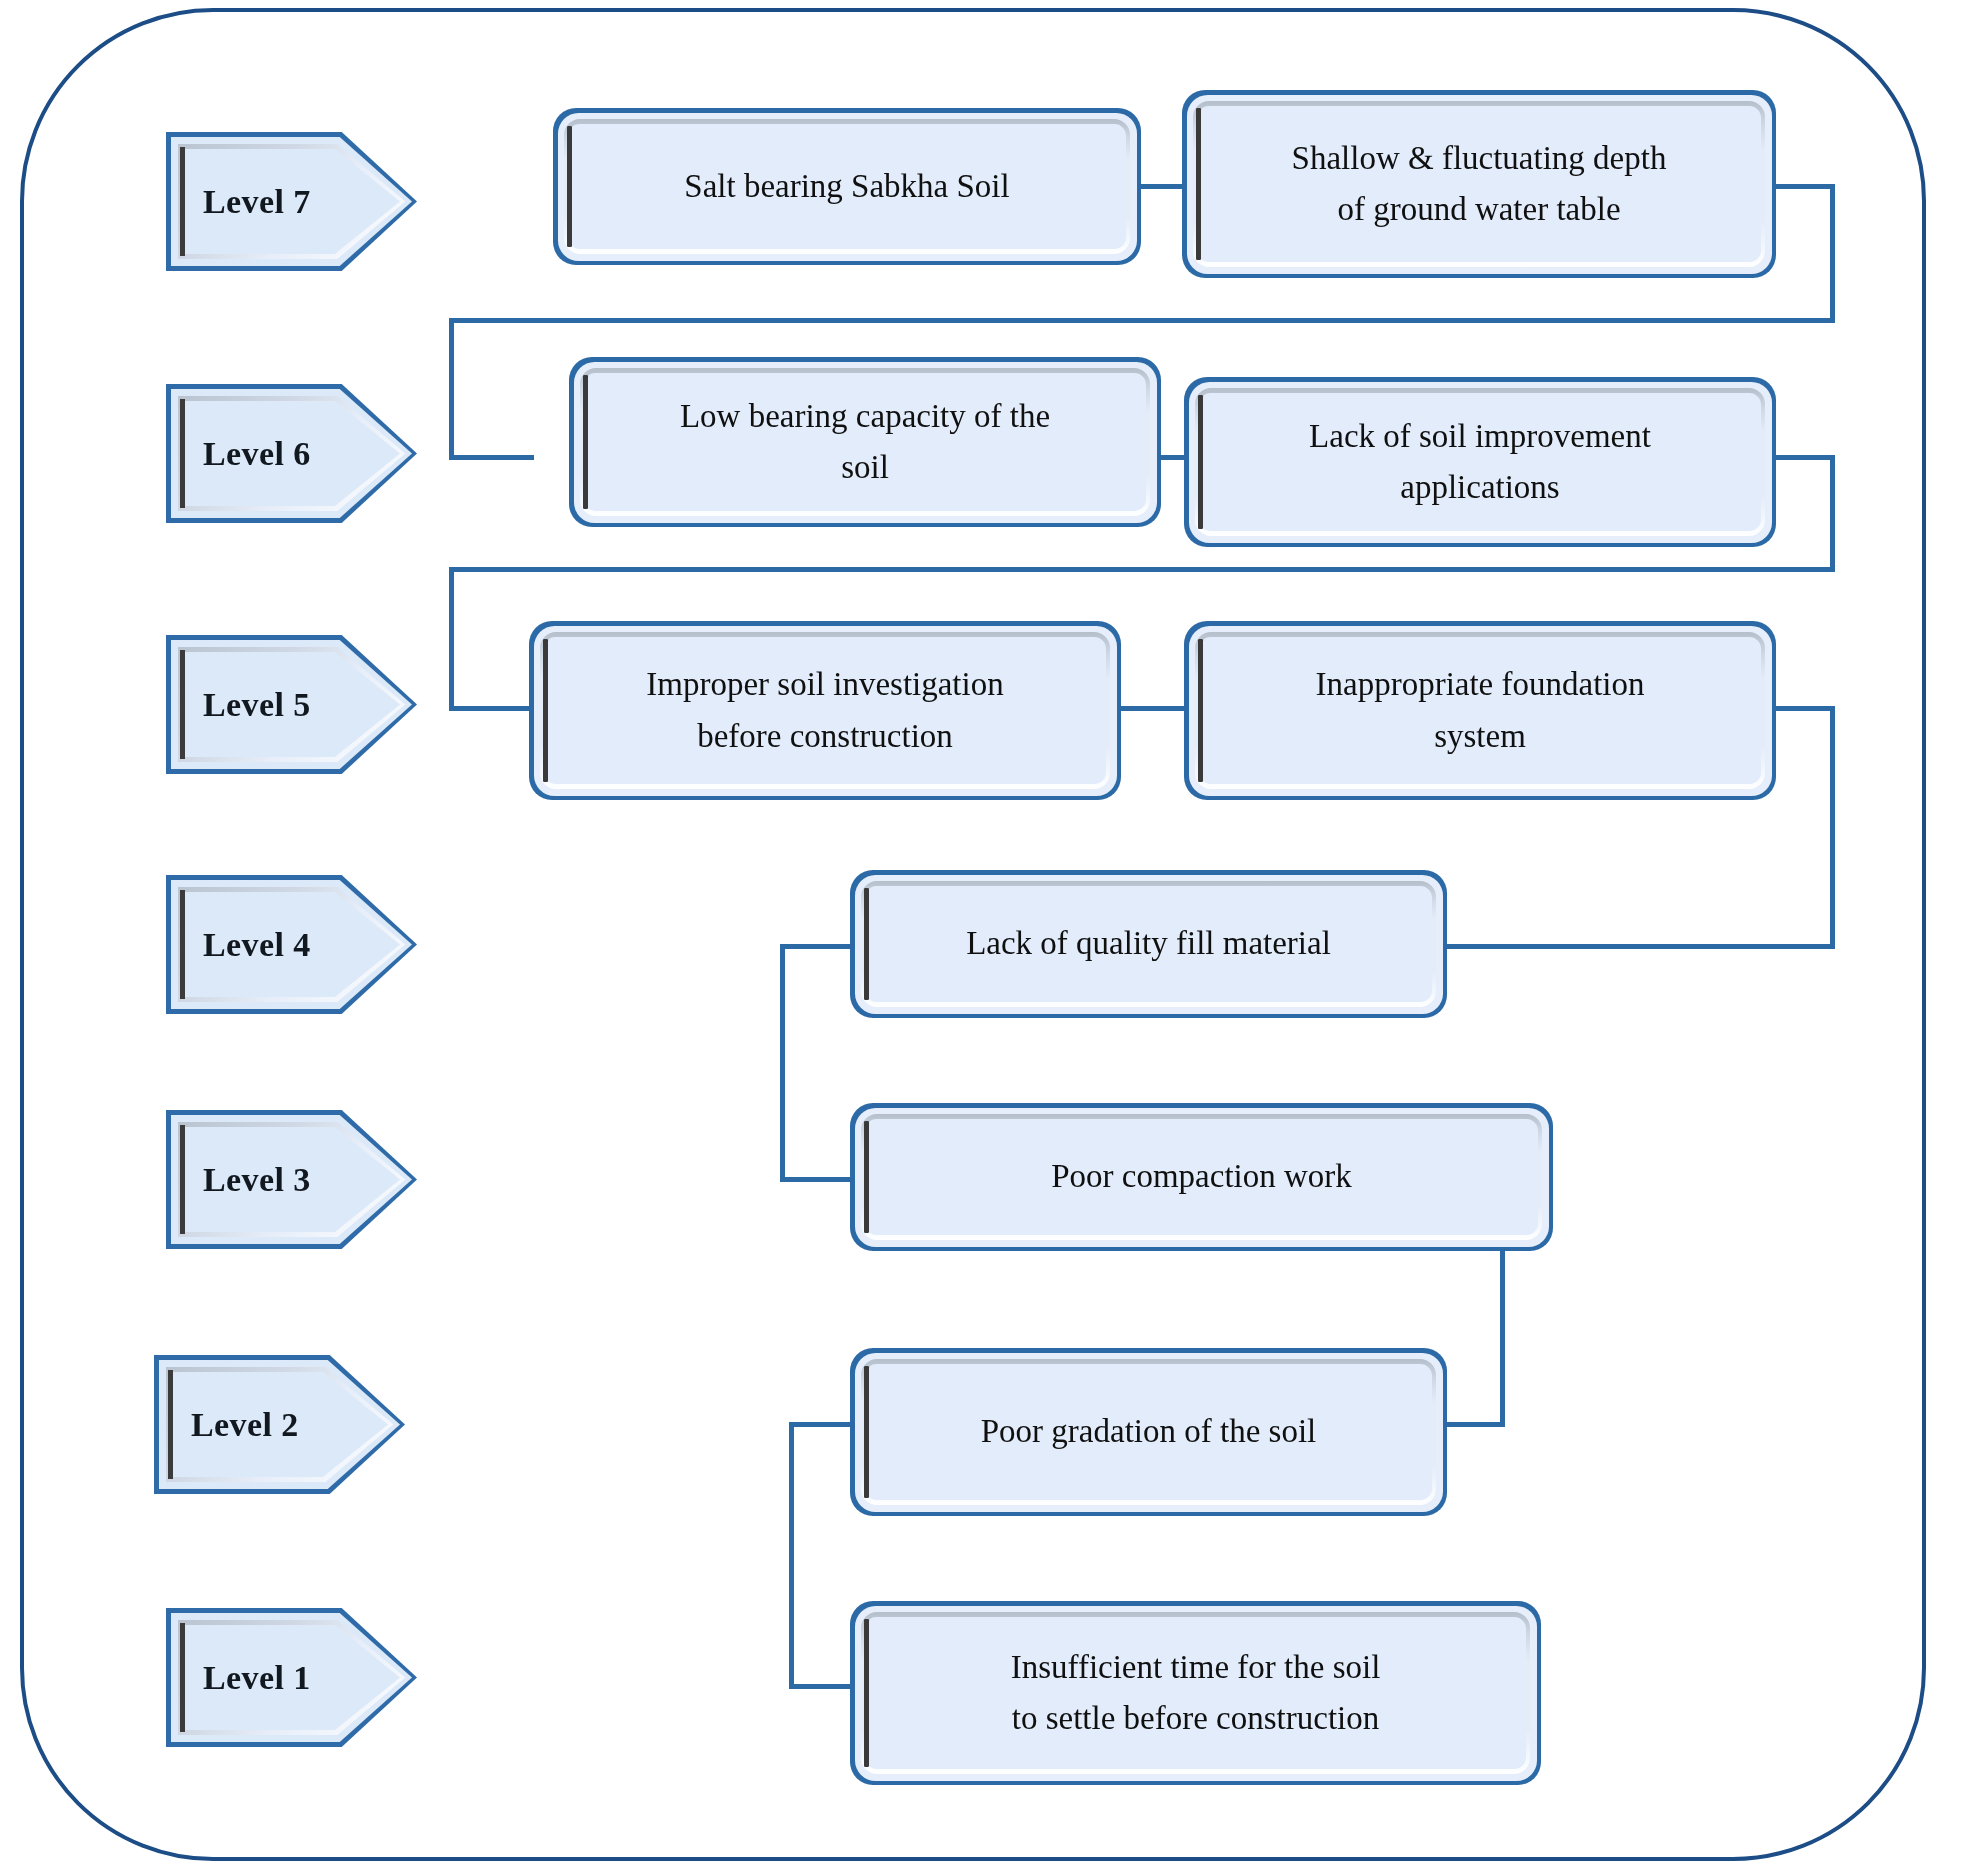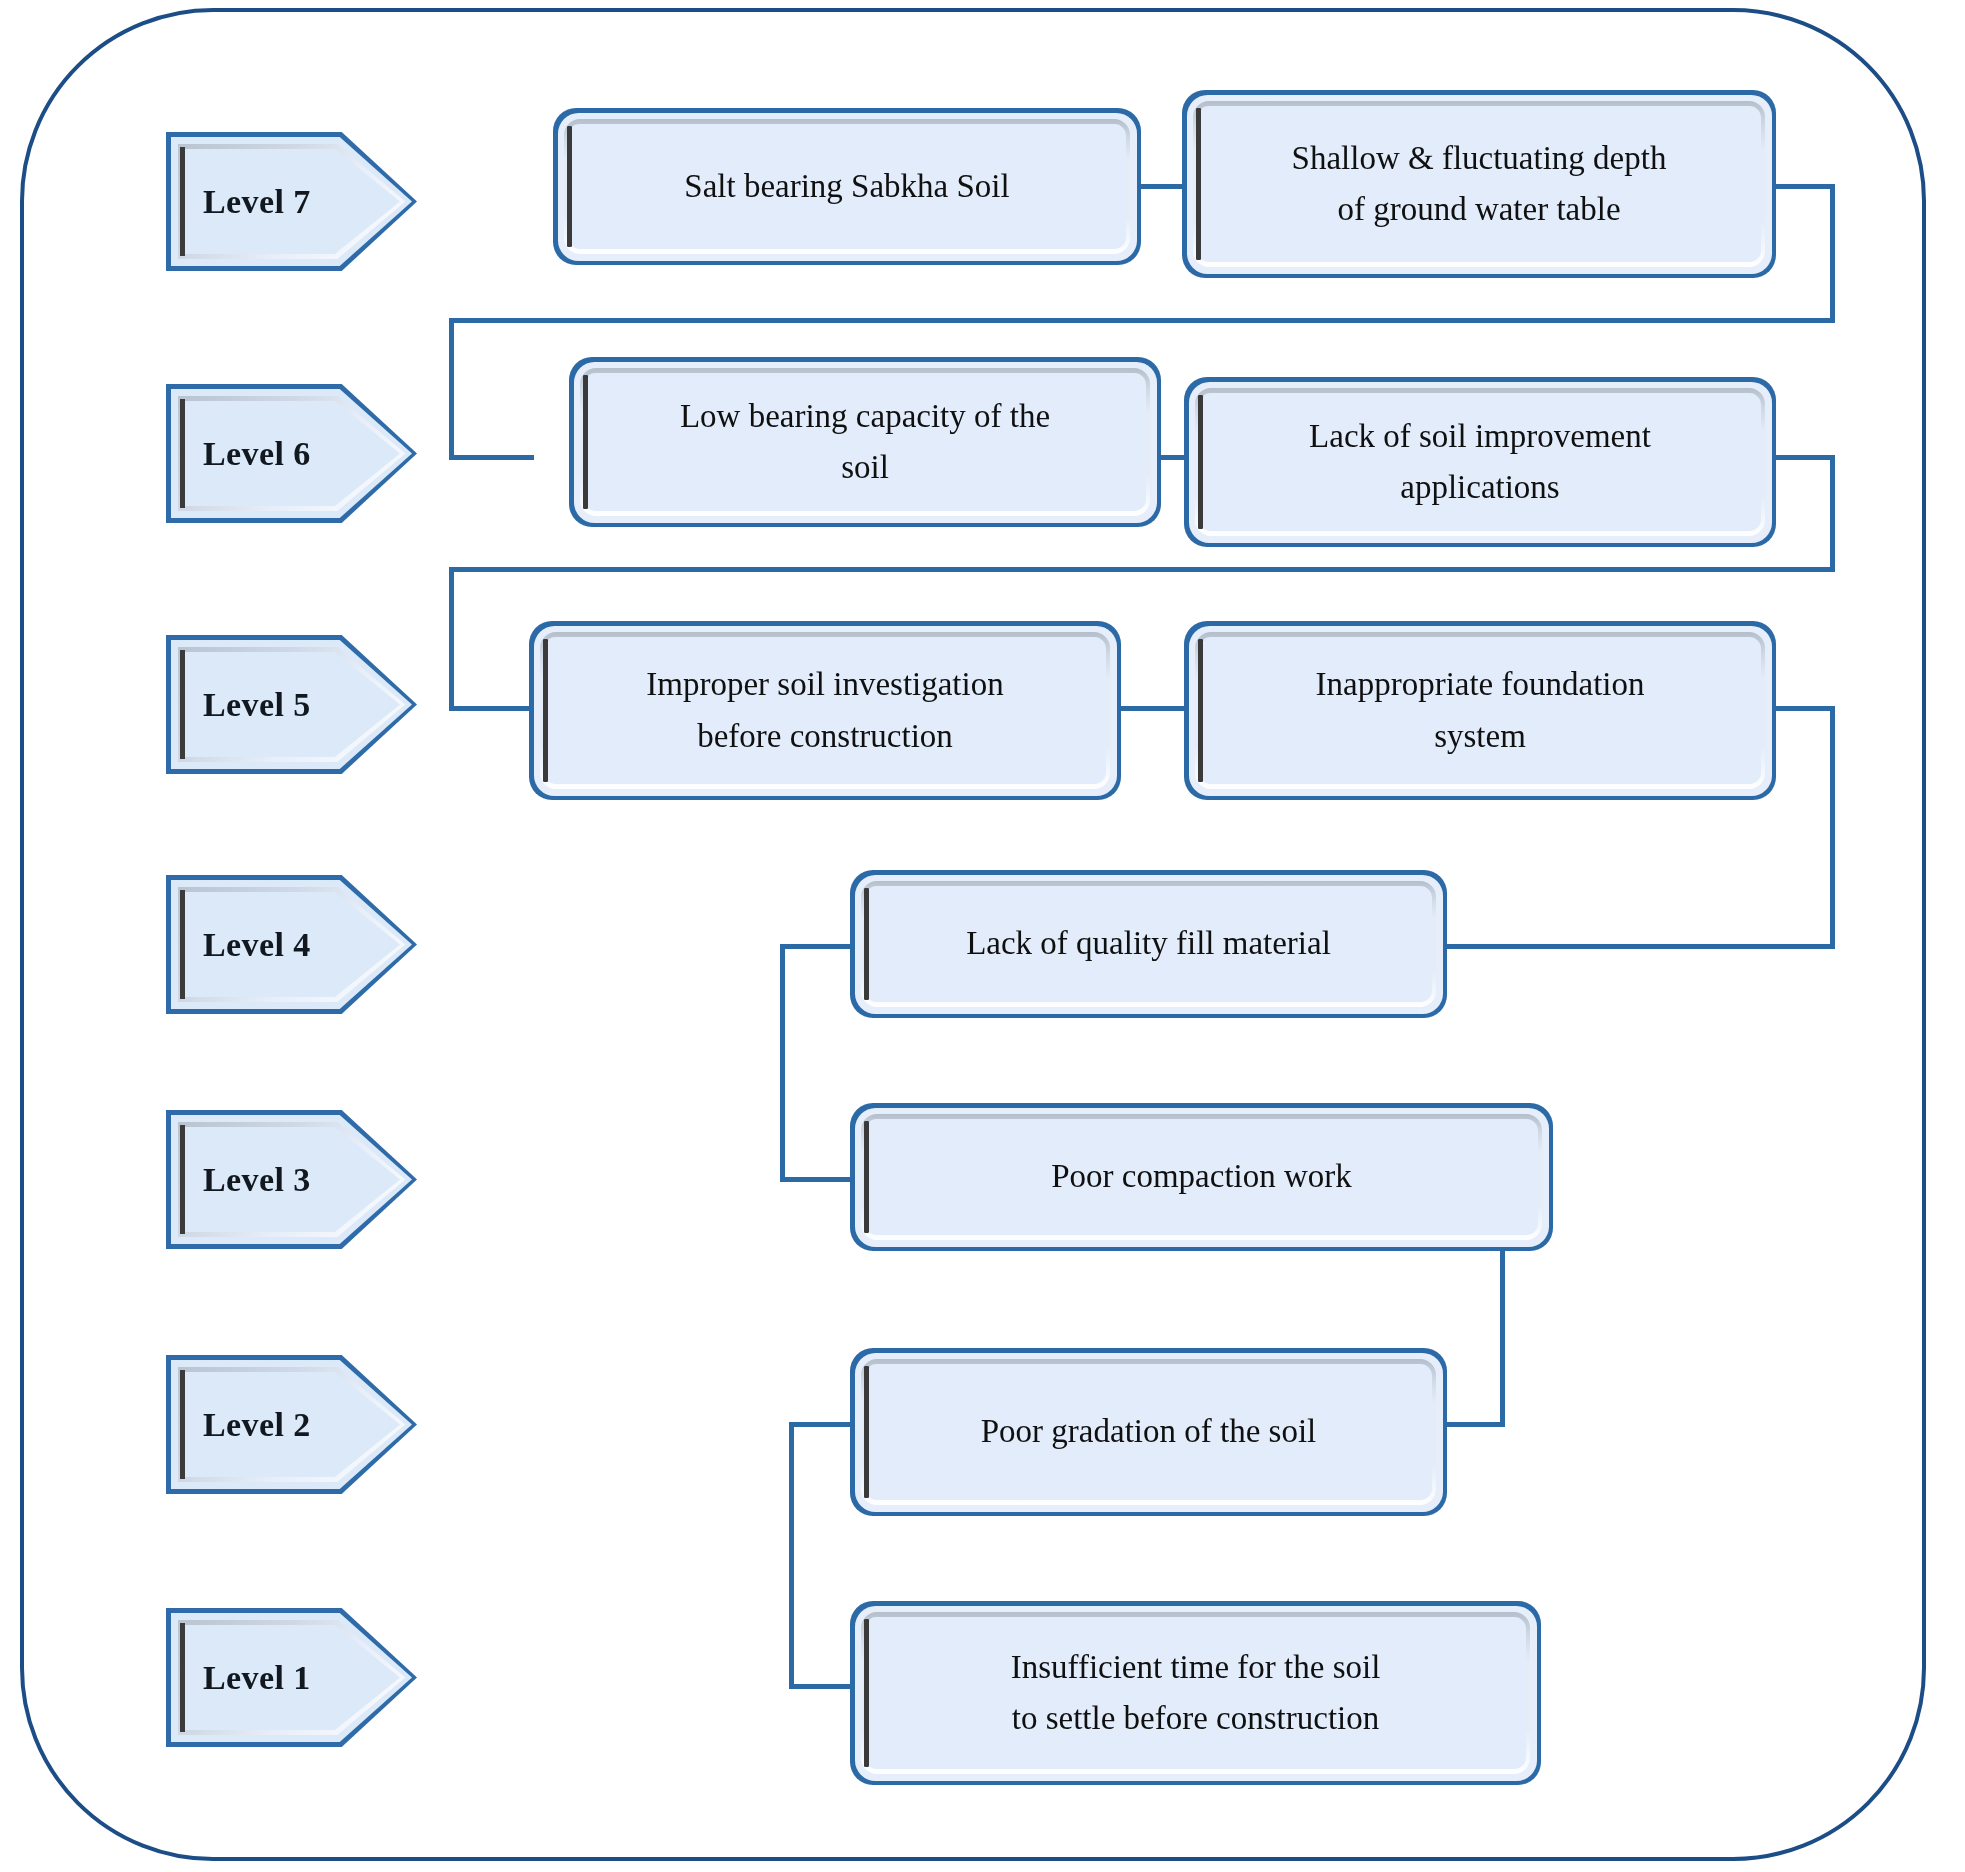--- a/index.html
+++ b/index.html
@@ -201,21 +201,21 @@
 
   <div class="level-tag" style="left:166px; top:1110px;">
     <div class="pent-outer"></div>
     <div class="pent-mid"></div>
     <div class="pent-bevel"></div>
     <div class="pent-inner"></div>
     <div class="pent-leftbar"></div>
     <div class="pent-label">Level 3</div>
   </div>
 
-  <div class="level-tag" style="left:166px; top:1355px;">
+  <div class="level-tag" style="left:154px; top:1355px;">
     <div class="pent-outer"></div>
     <div class="pent-mid"></div>
     <div class="pent-bevel"></div>
     <div class="pent-inner"></div>
     <div class="pent-leftbar"></div>
     <div class="pent-label">Level 2</div>
   </div>
 
   <div class="level-tag" style="left:166px; top:1608px;">
     <div class="pent-outer"></div>

